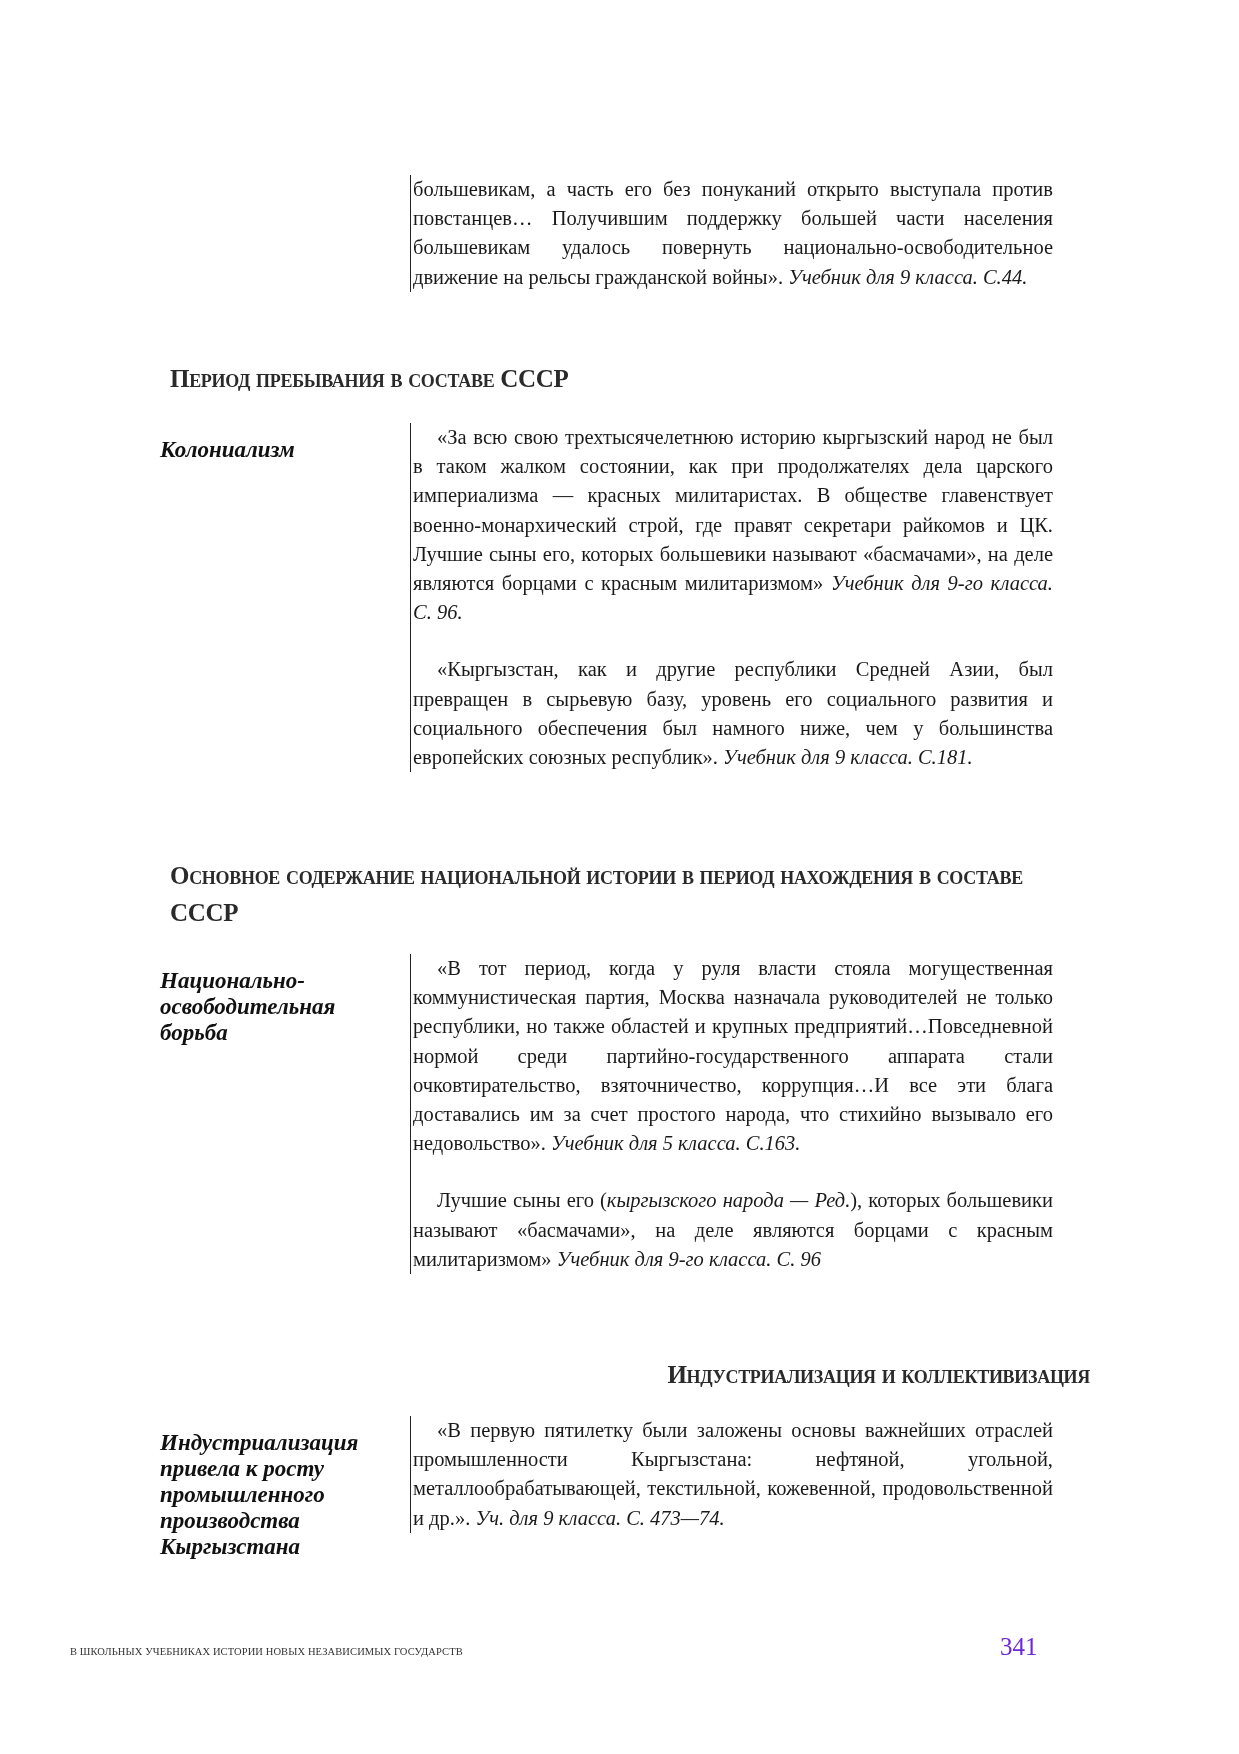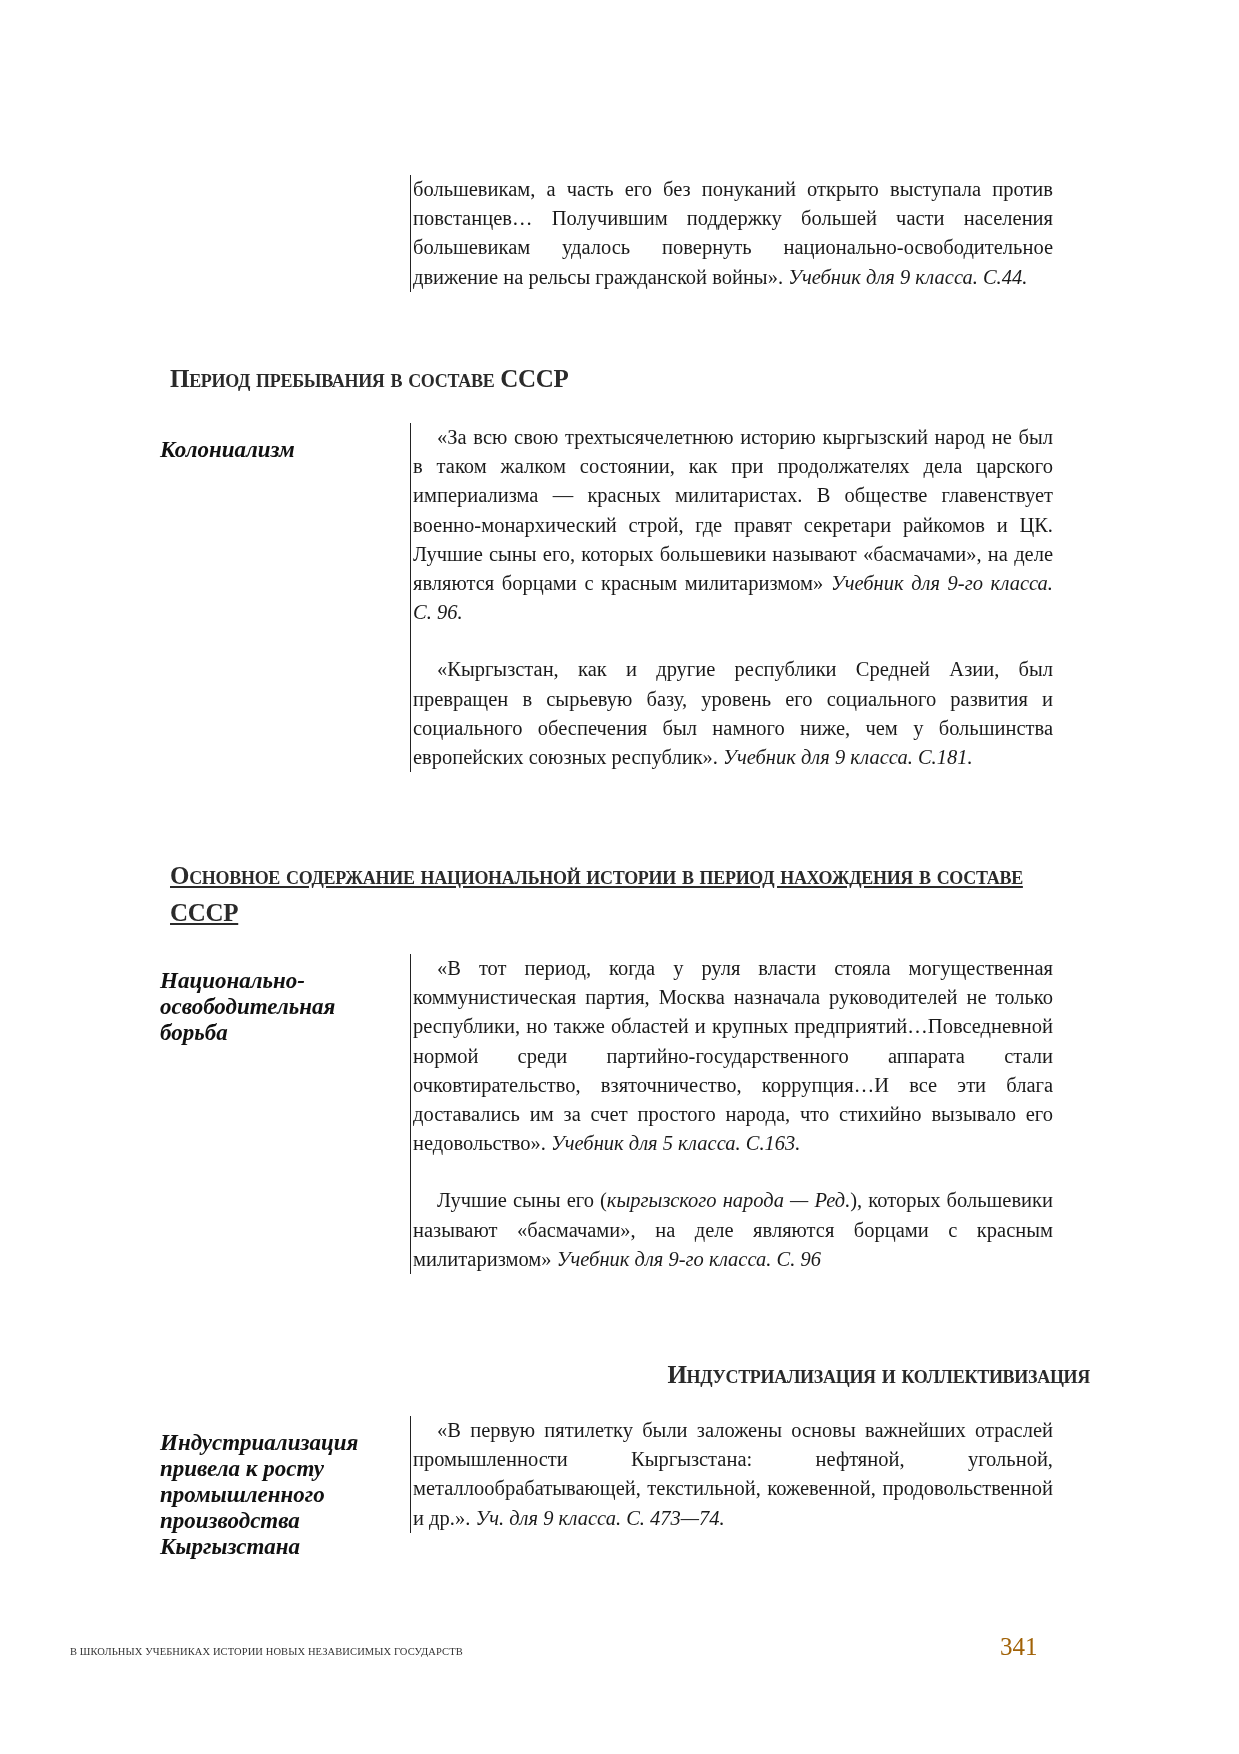--- a/index.html
+++ b/index.html
@@ -64,40 +64,40 @@
       font-size: 10.5px;
       color: #333;
       letter-spacing: 0.1px;
     }
     .page-number {
       position: absolute;
       left: 1000px;
       top: 1633px;
       font-family: "Liberation Serif", "DejaVu Serif", serif;
       font-size: 25px;
-      color: #a16207;
+      color: #6d28d9;
     }
   </style>
 </head>
 <body>
 
 <div class="quote-block" style="top:175px;">
   <p><span>большевикам, а часть его без понуканий открыто выступала против повстанцев… Получившим поддержку большей части населения большевикам удалось повернуть национально-освободительное движение на рельсы гражданской войны».</span><span class="src"> Учебник для 9 класса. С.44.</span></p>
 </div>
 
 <div class="section-heading" style="top:360px;">Период пребывания в составе СССР</div>
 
 <div class="label" style="top:437px;">Колониализм</div>
 
 <div class="quote-block" style="top:423px;">
   <p class="indent"><span>«За всю свою трехтысячелетнюю историю кыргызский народ не был в таком жалком состоянии, как при продолжателях дела царского империализма — красных милитаристах. В обществе главенствует военно-монархический строй, где правят секретари райкомов и ЦК. Лучшие сыны его, которых большевики называют «басмачами», на деле являются борцами с красным милитаризмом»</span><span class="src"> Учебник для 9-го класса. С. 96.</span></p>
   <p class="indent"><span>«Кыргызстан, как и другие республики Средней Азии, был превращен в сырьевую базу, уровень его социального развития и социального обеспечения был намного ниже, чем у большинства европейских союзных республик».</span><span class="src"> Учебник для 9 класса. С.181.</span></p>
 </div>
 
-<div class="section-heading" style="top:857px;text-decoration:underline;">Основное содержание национальной истории в период нахождения в составе СССР</div>
+<div class="section-heading" style="top:857px;">Основное содержание национальной истории в период нахождения в составе СССР</div>
 
 <div class="label" style="top:968px;">Национально-освободительная борьба</div>
 
 <div class="quote-block" style="top:954px;">
   <p class="indent"><span>«В тот период, когда у руля власти стояла могущественная коммунистическая партия, Москва назначала руководителей не только республики, но также областей и крупных предприятий…Повседневной нормой среди партийно-государственного аппарата стали очковтирательство, взяточничество, коррупция…И все эти блага доставались им за счет простого народа, что стихийно вызывало его недовольство».</span><span class="src"> Учебник для 5 класса. С.163.</span></p>
   <p class="indent"><span>Лучшие сыны его (</span><span class="src">кыргызского народа — Ред.</span><span>), которых большевики называют «басмачами», на деле являются борцами с красным милитаризмом»</span><span class="src"> Учебник для 9-го класса. С. 96</span></p>
 </div>
 
 <div class="section-heading" style="top:1356px;text-align:right;">Индустриализация и коллективизация</div>
 

